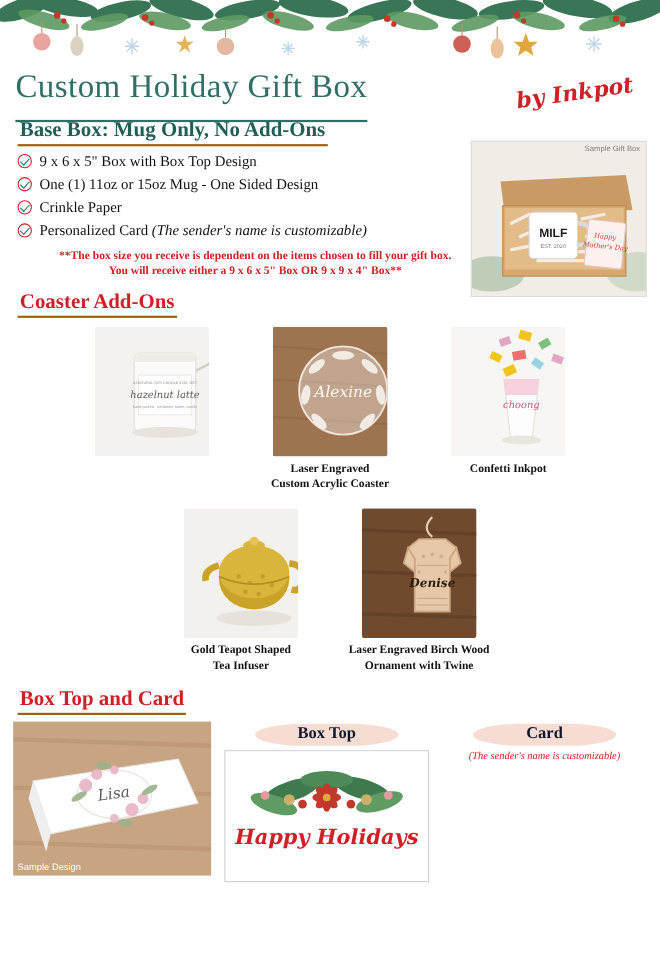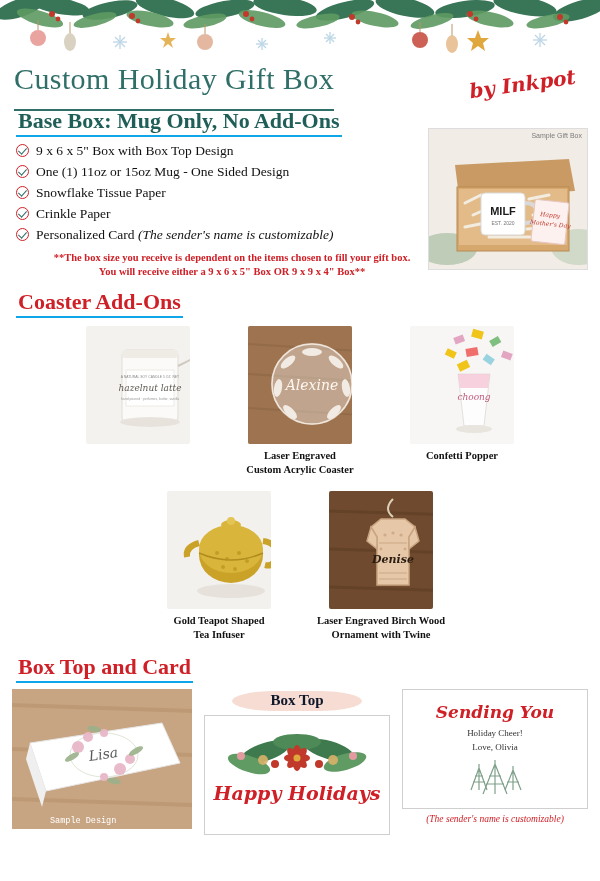--- a/index.html
+++ b/index.html
@@ -42,25 +42,25 @@
     color: #cf2027;
     font-size: 20px;
     font-family: "DejaVu Serif", serif;
     font-style: italic;
     transform: rotate(-8deg);
     font-weight: bold;
   }
 
   
   .sec-head {
-    font-size: 22px;
+    font-size: 19px;
     color: #1f5f58;
     font-weight: bold;
     display: inline-block;
-    border-bottom: 2px solid #0ea5e9;
+    border-bottom: 2px solid #a16207;
     padding: 0 2px 1px 2px;
     margin: 0;
   }
   .sec-head.red { color: #cf2027; }
 
   .base-block { padding: 4px 16px 0 16px; }
 
   ul.checks {
     list-style: none;
     margin: 6px 0 0 0;
@@ -154,23 +154,22 @@
   }
   .sample-design {
     width: 180px; height: 140px;
     position: relative;
     overflow: hidden;
     background:#c8b39a;
   }
   .sample-design .cap {
     position: absolute; left: 4px; bottom: 3px;
     font-size: 8.5px; color: #fff;
-    font-family: Liberation Mono, monospace;
+    font-family: Liberation Sans, sans-serif;
     z-index: 6;
-    margin-left: 34px;
   }
   .panel { width: 186px; }
   .panel .lbl {
     text-align: center;
     font-size: 15px;
     font-weight: bold;
     color: #0f172a;
     position: relative;
     padding: 3px 0 2px 0;
     margin-bottom: 4px;
@@ -308,24 +307,20 @@
     <li>
       <span class="tick"></span>
       <span>9 x 6 x 5" Box with Box Top Design</span>
     </li>
     <li>
       <span class="tick"></span>
       <span>One (1) 11oz or 15oz Mug - One Sided Design</span>
     </li>
     <li>
       <span class="tick"></span>
-      <span>Snowflake Tissue Paper</span>
-    </li>
-    <li>
-      <span class="tick"></span>
       <span>Crinkle Paper</span>
     </li>
     <li>
       <span class="tick"></span>
       <span>Personalized Card</span>
       <span>&nbsp;</span>
       <span class="note-italic">(The sender's name is customizable)</span>
     </li>
   </ul>
 
@@ -437,21 +432,21 @@
           <rect x="48" y="36" width="11" height="8" fill="#f0c419" transform="rotate(-25 53 40)"></rect>
         </g>
 
         <path d="M48 48 L80 48 L74 100 L54 100 Z" fill="#ffffff" opacity=".85" stroke="#e0dcd6"></path>
         <path d="M48 48 L80 48 L78 62 L50 62 Z" fill="#f5c6d6" opacity=".8"></path>
         <text x="64" y="74" font-size="9" text-anchor="middle" fill="#c05a7a" font-family="DejaVu Serif, serif" font-style="italic">choong</text>
         <ellipse cx="64" cy="103" rx="18" ry="4" fill="#e8e4de"></ellipse>
       </svg>
     </div>
     <div class="cap">
-      <div>Confetti Popper</div>
+      <div>Confetti Inkpot</div>
     </div>
   </div>
 </div>
 
 <div class="row" style="margin-top:14px;">
 
   <div class="item">
     <div class="ph">
       <svg width="128" height="118" viewBox="0 0 128 118">
         <rect width="128" height="118" fill="#f3f1ee"></rect>
@@ -585,29 +580,18 @@
           <circle cx="128" cy="44" r="5" fill="#d8b26a" opacity=".9"></circle>
           <circle cx="36" cy="40" r="4" fill="#e29ca0"></circle>
           <circle cx="148" cy="40" r="4" fill="#e29ca0"></circle>
         </g>
         <text x="92" y="84" font-size="19" text-anchor="middle" fill="#cf2027" font-family="DejaVu Serif, serif" font-style="italic" font-weight="bold">Happy Holidays</text>
       </svg>
     </div>
   </div>
 
   <div class="panel">
-    <div class="frame">
-      <svg width="184" height="118" viewBox="0 0 184 118">
-        <rect width="184" height="118" fill="#ffffff"></rect>
-        <text x="92" y="28" font-size="17" text-anchor="middle" fill="#cf2027" font-family="DejaVu Serif, serif" font-style="italic" font-weight="bold">Sending You</text>
-        <text x="92" y="46" font-size="9" text-anchor="middle" fill="#333" font-family="Liberation Serif, serif">Holiday Cheer!</text>
-        <text x="92" y="60" font-size="9" text-anchor="middle" fill="#333" font-family="Liberation Serif, serif">Love, Olivia</text>
-
-        <g fill="none" stroke="#7fa08a" stroke-width="1.2">
-          <path d="M76 100 L76 74 M76 78 L68 100 M76 78 L84 100 M70 92 L82 92 M72 86 L80 86"></path>
-          <path d="M92 104 L92 70 M92 74 L80 104 M92 74 L104 104 M83 94 L101 94 M86 86 L98 86"></path>
-          <path d="M110 100 L110 76 M110 80 L102 100 M110 80 L118 100 M104 92 L116 92"></path>
-        </g>
-      </svg>
+    <div class="lbl">
+      <span>Card</span>
     </div>
     <div class="card-note">(The sender's name is customizable)</div>
   </div>
 </div>
 
 </body></html>

